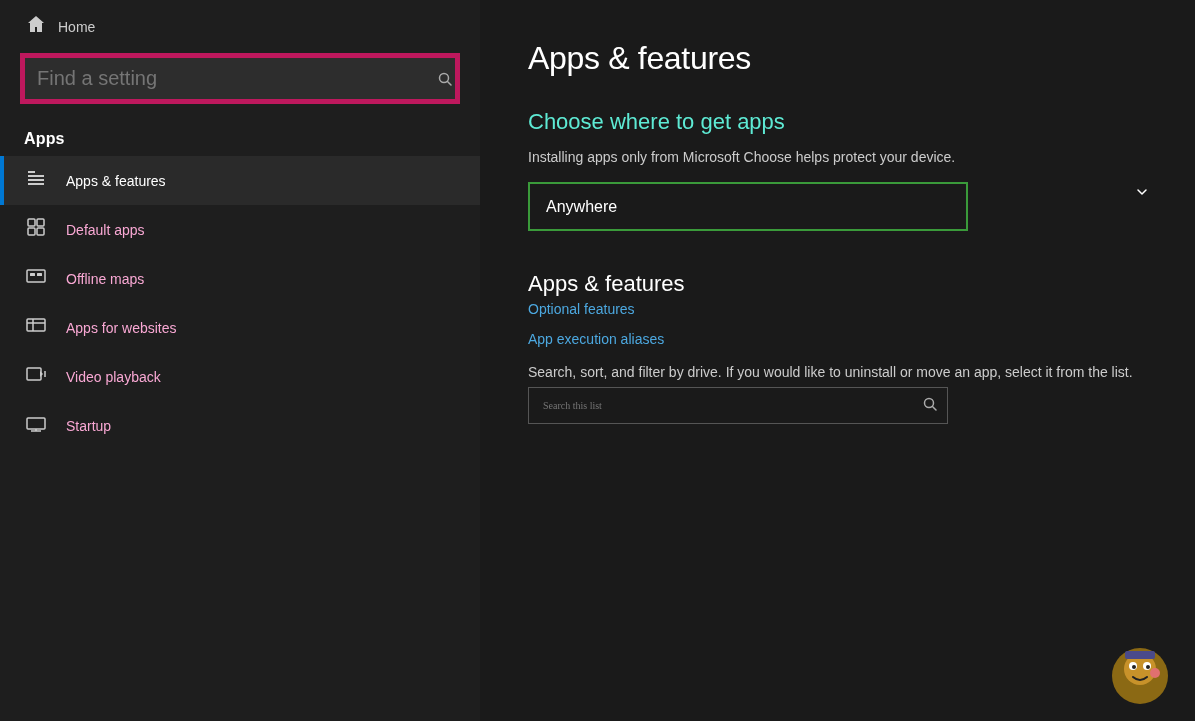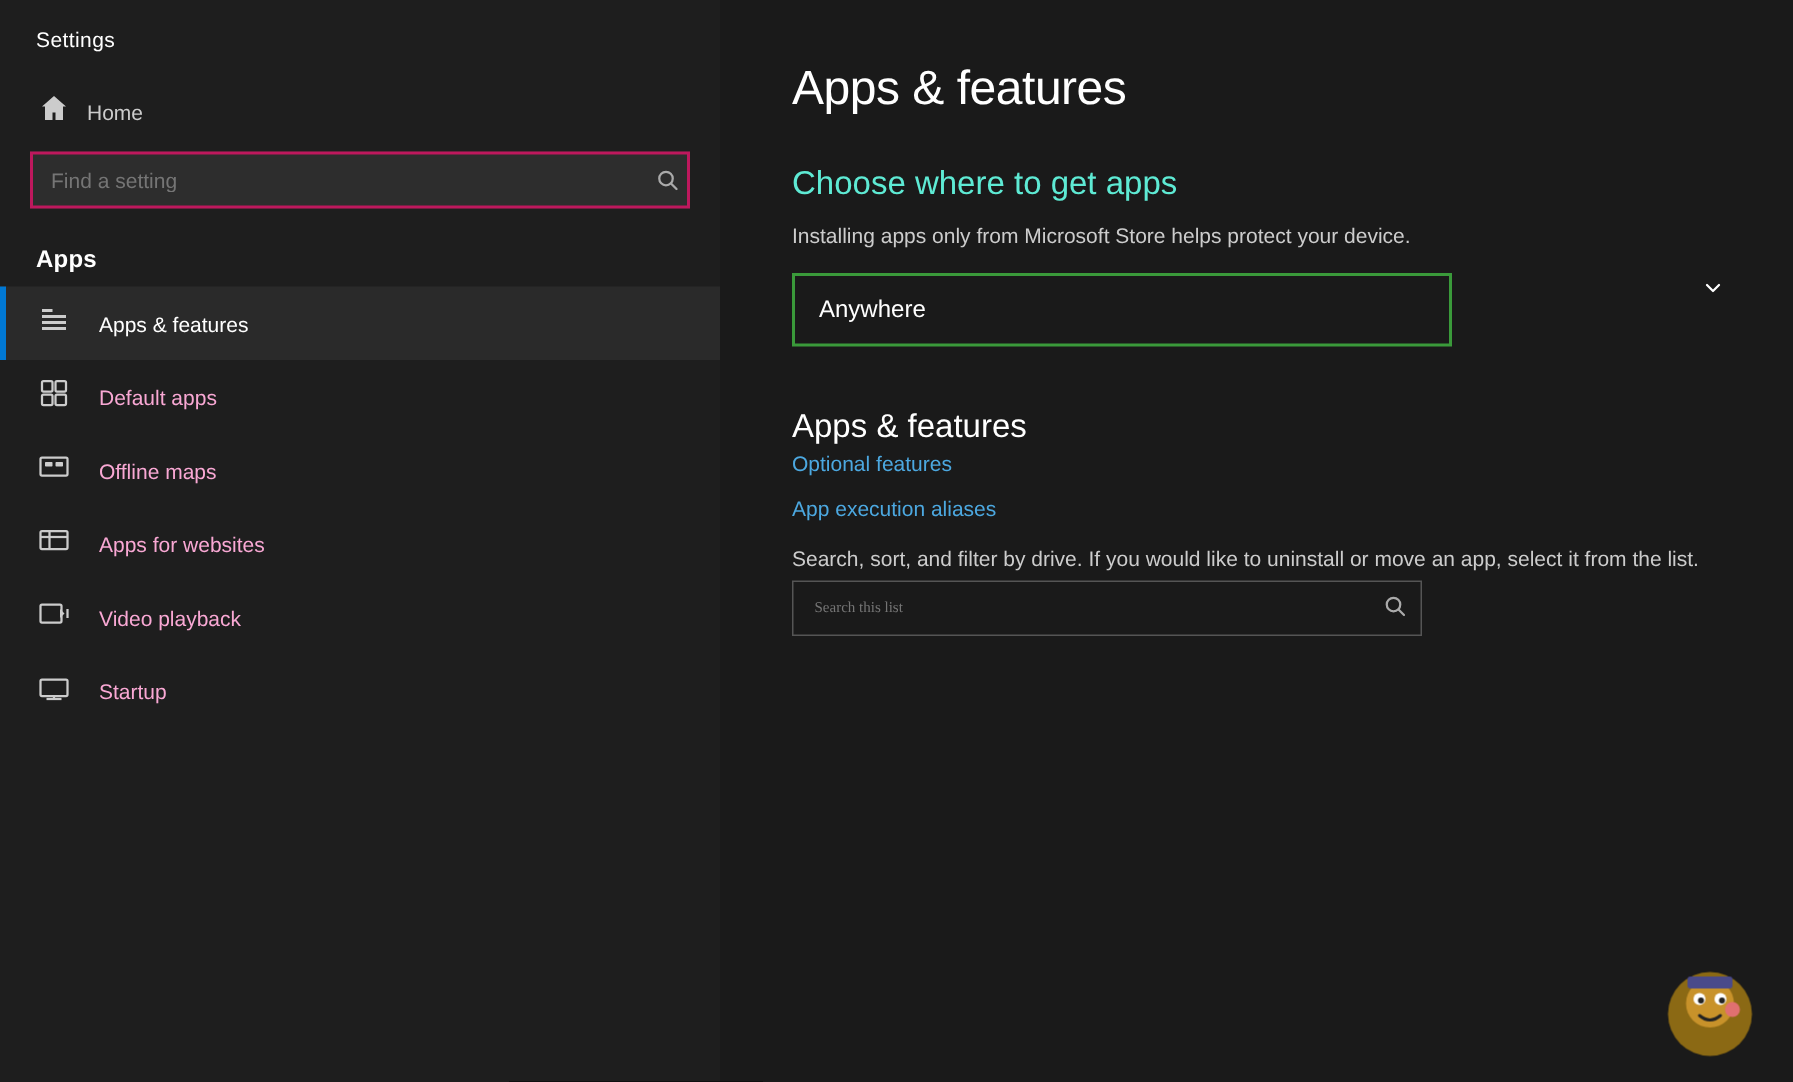--- a/index.html
+++ b/index.html
@@ -35,24 +35,24 @@
     .search-box {
       margin: 0 20px 16px 20px;
       position: relative;
       display: flex;
       align-items: center;
     }
 
     .search-box input {
       width: 100%;
       background: #2d2d2d;
-      border: 2px solid #be185d;
+      border: 5px solid #be185d;
       color: #aaa;
       padding: 9px 36px 9px 12px;
-      font-size: 14px;
+      font-size: 20px;
       outline: none;
       font-family: inherit;
     }
 
     .search-box .search-icon-btn {
       position: absolute;
       right: 8px;
       background: none;
       border: none;
       color: #aaa;
@@ -237,21 +237,20 @@
       right: 10px;
       color: #aaa;
       font-size: 14px;
       pointer-events: none;
     }
   </style>
 </head>
 <body>
 
 <div class="sidebar">
-  <div class="sidebar-title">Settings</div>
 
   <div class="home-item">
     <span class="nav-icon">
       <svg width="20" height="20" viewBox="0 0 20 20" fill="none">
         <path d="M10 2L2 9h2v9h5v-5h2v5h5V9h2L10 2z" fill="#ccc"></path>
       </svg>
     </span>
     <span>Home</span>
   </div>
 
@@ -334,21 +333,21 @@
     </span>
     <span>Startup</span>
   </div>
 </div>
 
 <div class="main-content">
   <h1 class="page-title">Apps &amp; features</h1>
 
   <div>
     <div class="section-title">Choose where to get apps</div>
-    <div class="description-text">Installing apps only from Microsoft Store helps protect your device.</div>
+    <div class="description-text">Installing apps only from Microsoft Choose helps protect your device.</div>
 
     <div class="dropdown-container">
       <select class="dropdown-select">
         <option>Anywhere</option>
         <option>Anywhere, but warn me before installing an app that's not from Microsoft Store</option>
         <option>Microsoft Store only (recommended)</option>
       </select>
       <span class="dropdown-arrow">
         <svg width="16" height="16" viewBox="0 0 16 16" fill="none">
           <path d="M4 6l4 4 4-4" stroke="#fff" stroke-width="1.5" stroke-linecap="round" stroke-linejoin="round"></path>

